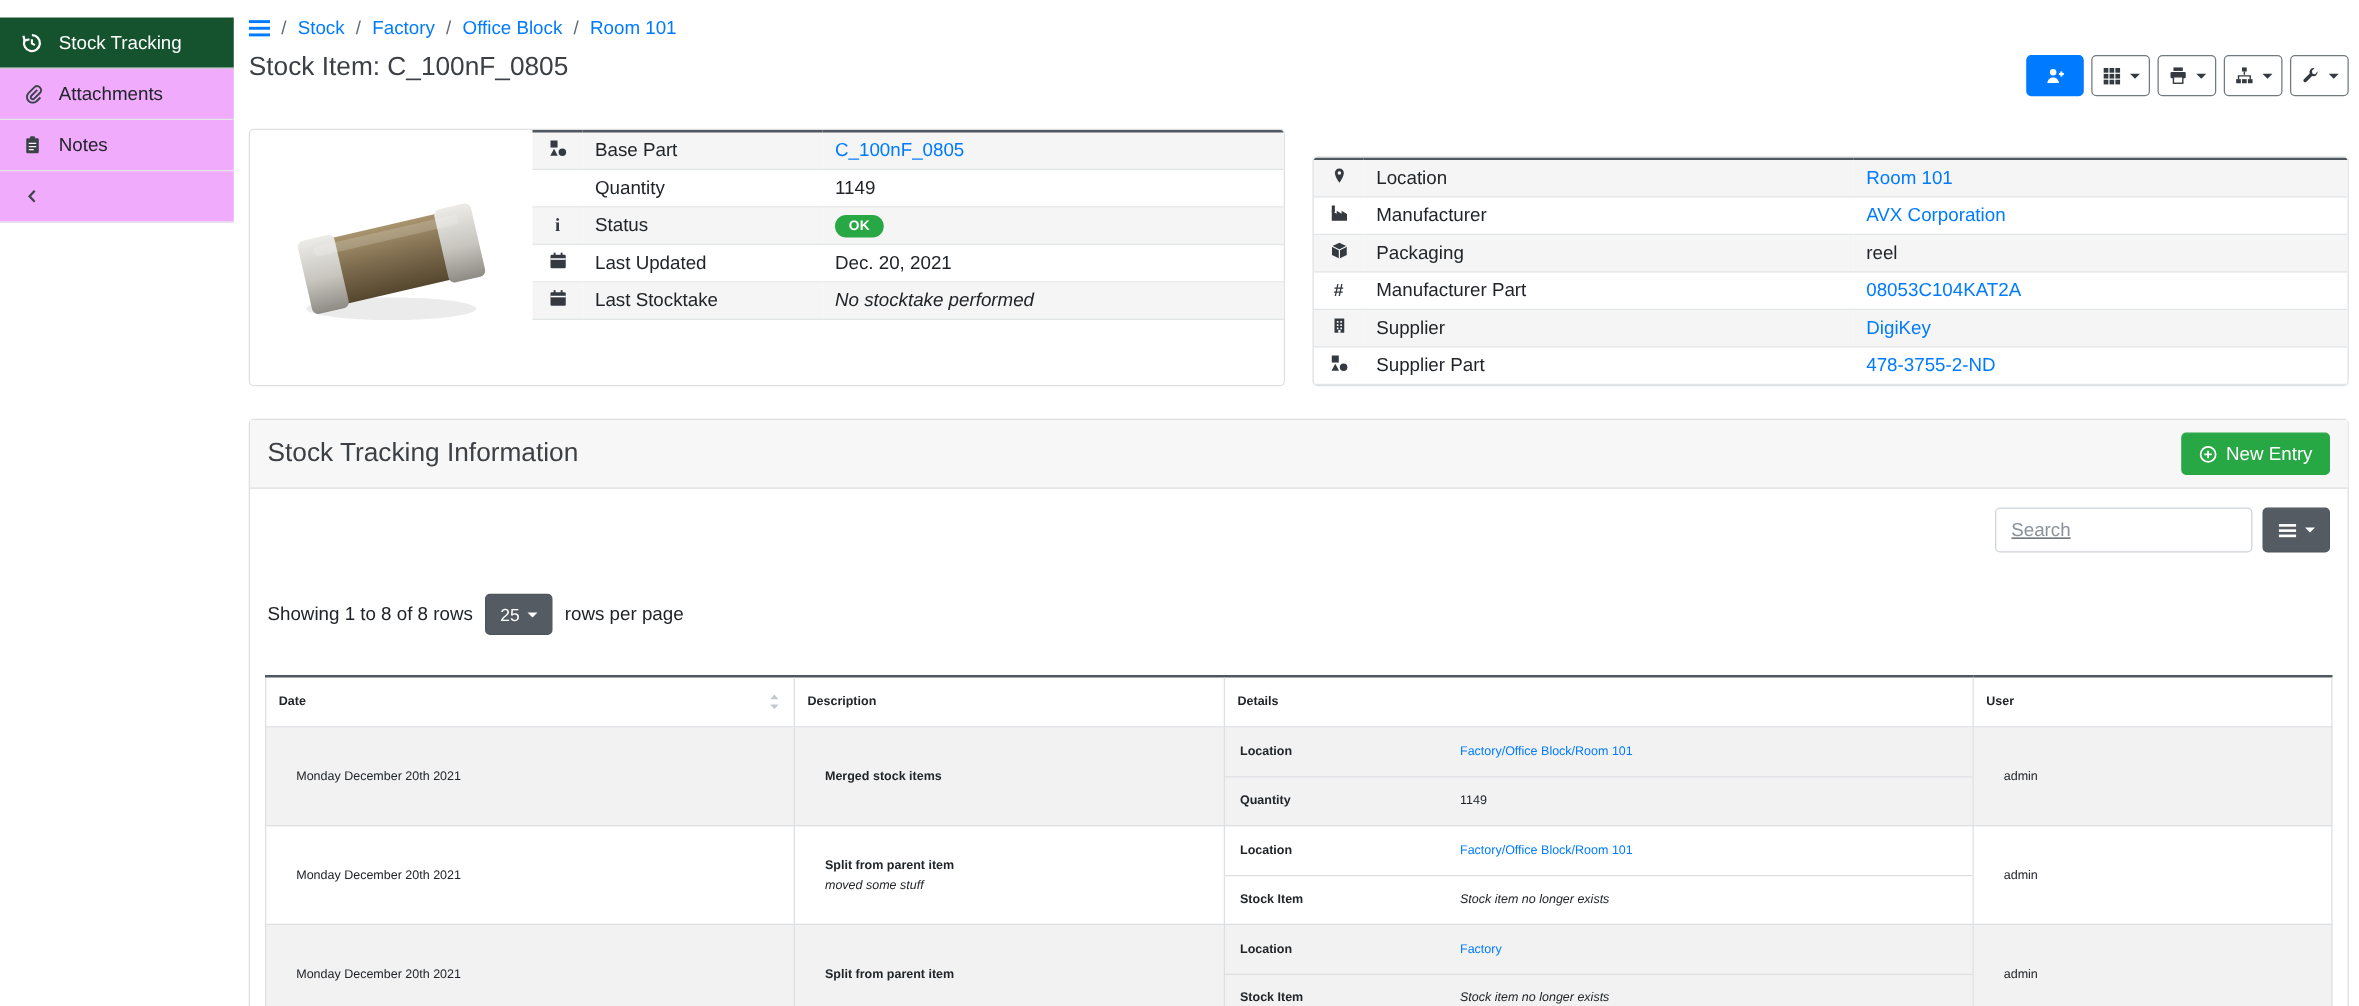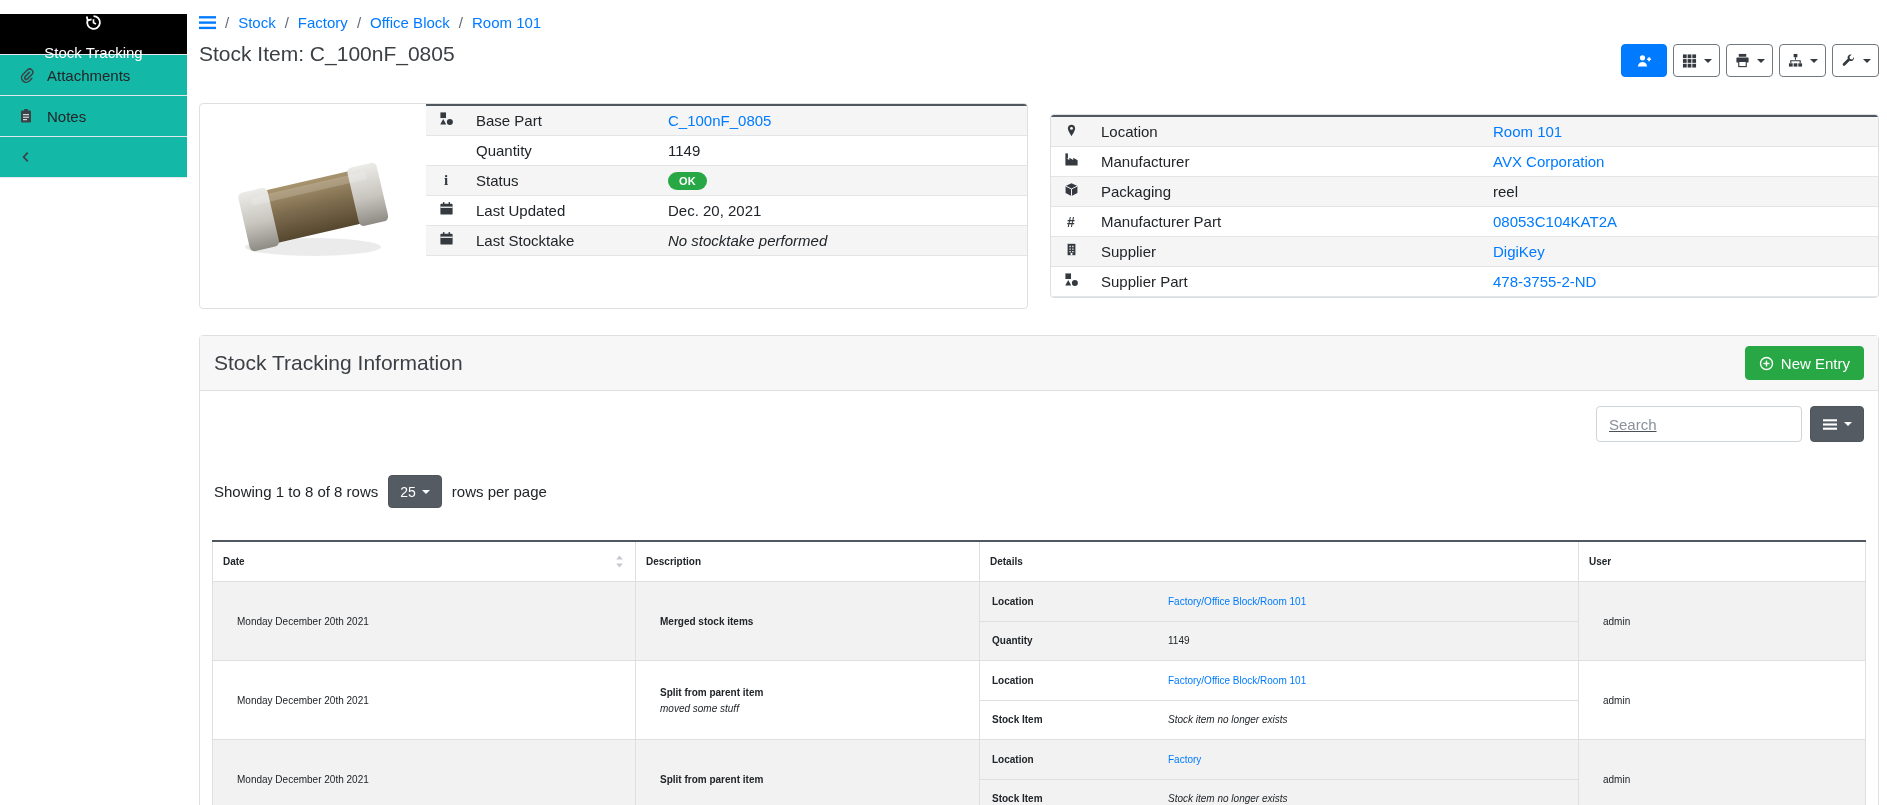--- a/index.html
+++ b/index.html
@@ -11,25 +11,25 @@
   .link { color: #007bff; text-decoration: none; cursor: pointer; }
   .icon { display: inline-flex; align-items: center; justify-content: center; }
   .icon svg { display: block; }
 
   .app { display: flex; align-items: flex-start; width: 100%; height: 100%; }
 
   
   .sidebar { width: 187px; flex: 0 0 187px; padding-top: 14px; }
   .side-item {
     display: flex; align-items: center; gap: 13px; height: 41px; padding: 0 17px;
-    background: #14b8a6; border-bottom: 1px solid #e4e7ea; color: #212529;
+    background: #f0abfc; border-bottom: 1px solid #e4e7ea; color: #212529;
     cursor: pointer; font-size: 15px;
   }
   .side-item .icon { color: #3b4248; width: 17px; }
-  .side-item.active { background: #000000; color: #fff; flex-direction: column; }
+  .side-item.active { background: #14532d; color: #fff; }
   .side-item.active .icon { color: #fff; }
 
   
   .main { flex: 1 1 auto; min-width: 0; padding: 14px 8px 0 12px; }
 
   .breadcrumb { display: flex; align-items: center; gap: 9px; font-size: 15px; }
   .crumb-sep { color: #5f6a74; }
   .menu-btn { color: #007bff; cursor: pointer; }
 
   .title-row { display: flex; justify-content: space-between; align-items: flex-start; margin-top: 11px; }
@@ -39,21 +39,21 @@
   .btn {
     display: inline-flex; align-items: center; justify-content: center; gap: 7px;
     height: 33px; border-radius: 4px; border: 1px solid transparent;
     cursor: pointer; background: #fff; font-size: 15px; font-family: inherit;
   }
   .btn-primary { background: #007bff; border-color: #007bff; color: #fff; width: 46px; }
   .btn-outline { border-color: #71797f; color: #343a40; width: 47px; }
   .caret { width: 0; height: 0; border-left: 4px solid transparent; border-right: 4px solid transparent; border-top: 4px solid currentColor; display: inline-block; }
 
   
-  .panels { display: flex; gap: 22px; margin-top: 26px; align-items: center; }
+  .panels { display: flex; gap: 22px; margin-top: 26px; align-items: flex-end; }
   .panel { border: 1px solid #dde0e3; border-radius: 4px; flex: 1 1 0; background: #fff; overflow: hidden; }
   .panel-left { display: flex; min-height: 206px; }
   .img-box { width: 226px; flex: 0 0 226px; display: flex; align-items: center; justify-content: center; }
 
   .detail-table { width: 100%; border-collapse: collapse; border-top: 2px solid #50575e; align-self: flex-start; }
   .detail-table td { padding: 5px 10px; border-bottom: 1px solid #e2e5e8; height: 30px; vertical-align: middle; }
   .detail-table tr:nth-child(odd) td { background: #f5f5f5; }
   .icon-cell { width: 40px; text-align: center; color: #343a40; }
   .icon-cell .icon { width: 16px; margin: 0 auto; }
   .panel-left .label-cell { width: 192px; }

